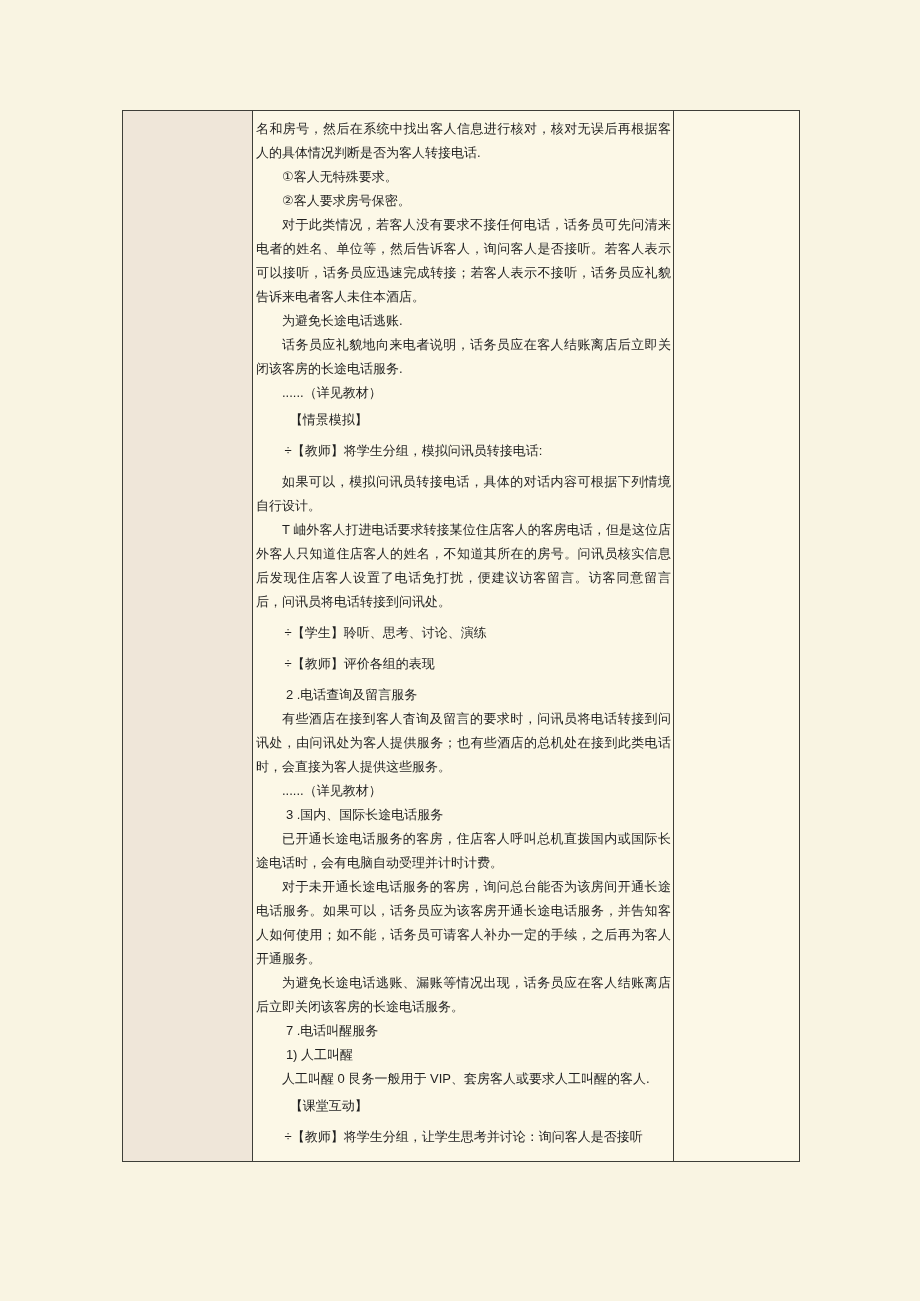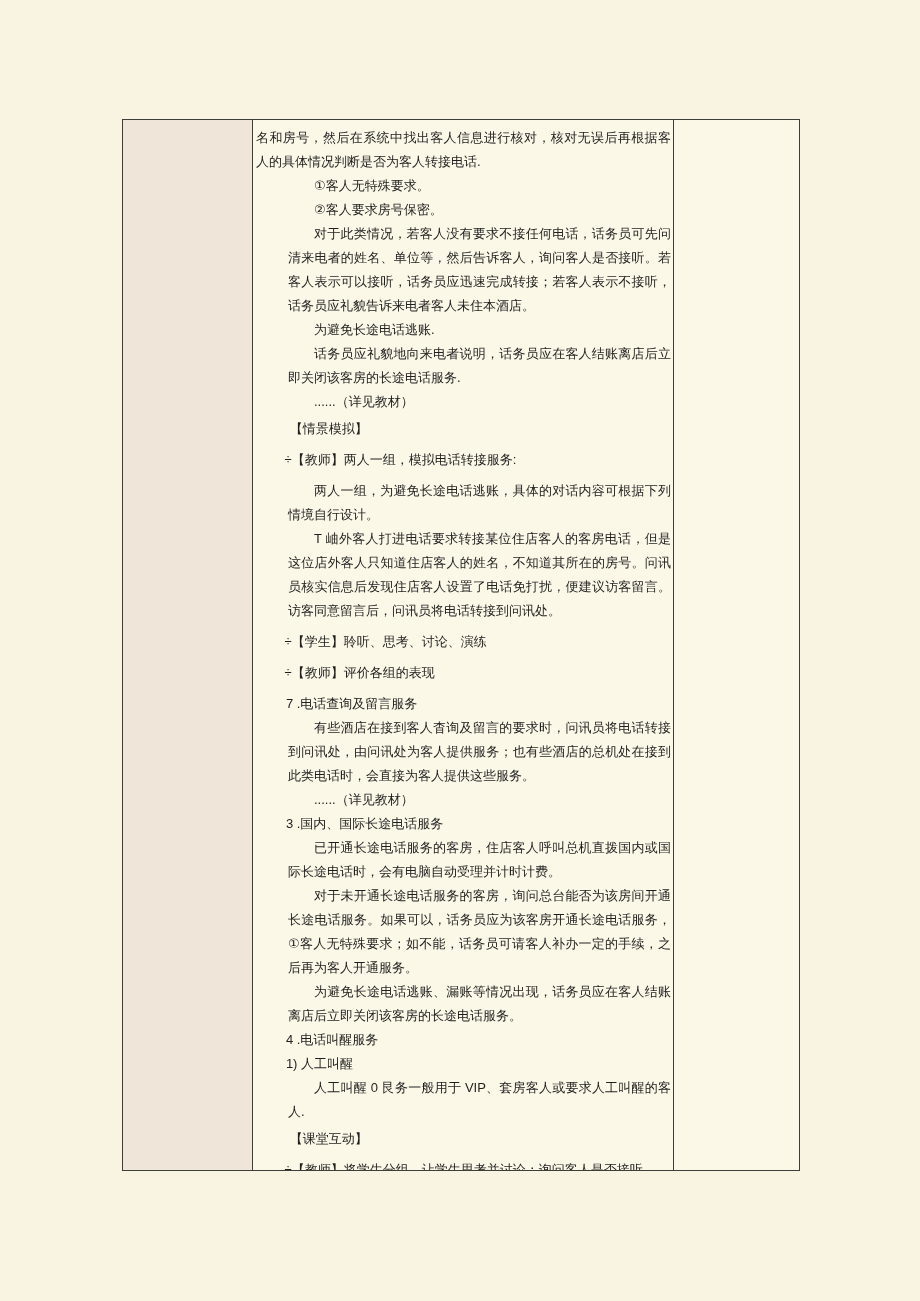--- a/index.html
+++ b/index.html
@@ -15,21 +15,21 @@
   }
   body {
     width: 920px; height: 1301px;
     background: var(--page-bg);
     font-family: "Liberation Sans", "DejaVu Sans", sans-serif;
     position: relative;
     overflow: hidden;
   }
   .doc-table {
     position: absolute;
-    left: 122px; top: 119px;
+    left: 122px; top: 110px;
     border-collapse: collapse;
     table-layout: fixed;
   }
   .doc-table td {
     border: 1.5px solid var(--border-c);
     vertical-align: top;
     height: 1051px;
   }
   .col-left  { width: 130px; background: var(--left-cell-bg); }
   .col-main  { width: 421px; background: var(--cell-bg); padding: 6px 2px 0 3px; }
@@ -40,21 +40,21 @@
   }
   .para {
     margin: 0;
     font-size: 13px;
     line-height: 24px;
     color: var(--text-c);
     text-align: justify;
     word-break: break-all;
   }
   .para-cont    { text-indent: 0; }
-  .para-body    { text-indent: 2em; margin-left: 32px; }
+  .para-body    { text-indent: 2em; }
   .para-num     { text-indent: 2.3em; }
   .para-section { text-indent: 2.6em; margin: 3px 0 2px 0; font-family: Liberation Serif, serif; }
   .para-bullet  { text-indent: 2.2em; margin: 7px 0; }
 </style>
 </head>
 <body>
 
 <table class="doc-table">
   <tbody>
       <tr>
@@ -62,33 +62,33 @@
     <td class="col-main">
       <div class="content-host">
             <p class="para para-cont">名和房号，然后在系统中找出客人信息进行核对，核对无误后再根据客人的具体情况判断是否为客人转接电话.</p>
             <p class="para para-body">①客人无特殊要求。</p>
             <p class="para para-body">②客人要求房号保密。</p>
             <p class="para para-body">对于此类情况，若客人没有要求不接任何电话，话务员可先问清来电者的姓名、单位等，然后告诉客人，询问客人是否接听。若客人表示可以接听，话务员应迅速完成转接；若客人表示不接听，话务员应礼貌告诉来电者客人未住本酒店。</p>
             <p class="para para-body">为避免长途电话逃账.</p>
             <p class="para para-body">话务员应礼貌地向来电者说明，话务员应在客人结账离店后立即关闭该客房的长途电话服务.</p>
             <p class="para para-body">......（详见教材）</p>
             <p class="para para-section">【情景模拟】</p>
-            <p class="para para-bullet">÷【教师】两人一组，模拟电话转接服务:</p>
-            <p class="para para-body">两人一组，为避免长途电话逃账，具体的对话内容可根据下列情境自行设计。</p>
+            <p class="para para-bullet">÷【教师】将学生分组，模拟问讯员转接电话:</p>
+            <p class="para para-body">如果可以，模拟问讯员转接电话，具体的对话内容可根据下列情境自行设计。</p>
             <p class="para para-body">T 岫外客人打进电话要求转接某位住店客人的客房电话，但是这位店外客人只知道住店客人的姓名，不知道其所在的房号。问讯员核实信息后发现住店客人设置了电话免打扰，便建议访客留言。访客同意留言后，问讯员将电话转接到问讯处。</p>
             <p class="para para-bullet">÷【学生】聆听、思考、讨论、演练</p>
             <p class="para para-bullet">÷【教师】评价各组的表现</p>
-            <p class="para para-num">7 .电话查询及留言服务</p>
+            <p class="para para-num">2 .电话查询及留言服务</p>
             <p class="para para-body">有些酒店在接到客人杳询及留言的要求时，问讯员将电话转接到问讯处，由问讯处为客人提供服务；也有些酒店的总机处在接到此类电话时，会直接为客人提供这些服务。</p>
             <p class="para para-body">......（详见教材）</p>
             <p class="para para-num">3 .国内、国际长途电话服务</p>
             <p class="para para-body">已开通长途电话服务的客房，住店客人呼叫总机直拨国内或国际长途电话时，会有电脑自动受理并计时计费。</p>
-            <p class="para para-body">对于未开通长途电话服务的客房，询问总台能否为该房间开通长途电话服务。如果可以，话务员应为该客房开通长途电话服务，①客人无特殊要求；如不能，话务员可请客人补办一定的手续，之后再为客人开通服务。</p>
+            <p class="para para-body">对于未开通长途电话服务的客房，询问总台能否为该房间开通长途电话服务。如果可以，话务员应为该客房开通长途电话服务，并告知客人如何使用；如不能，话务员可请客人补办一定的手续，之后再为客人开通服务。</p>
             <p class="para para-body">为避免长途电话逃账、漏账等情况出现，话务员应在客人结账离店后立即关闭该客房的长途电话服务。</p>
-            <p class="para para-num">4 .电话叫醒服务</p>
+            <p class="para para-num">7 .电话叫醒服务</p>
             <p class="para para-num">1) 人工叫醒</p>
             <p class="para para-body">人工叫醒 0 艮务一般用于 VIP、套房客人或要求人工叫醒的客人.</p>
             <p class="para para-section">【课堂互动】</p>
             <p class="para para-bullet">÷【教师】将学生分组，让学生思考并讨论：询问客人是否接听</p>
           </div>
     </td>
     <td class="col-right"></td>
   </tr>
 </tbody>
   </table>

